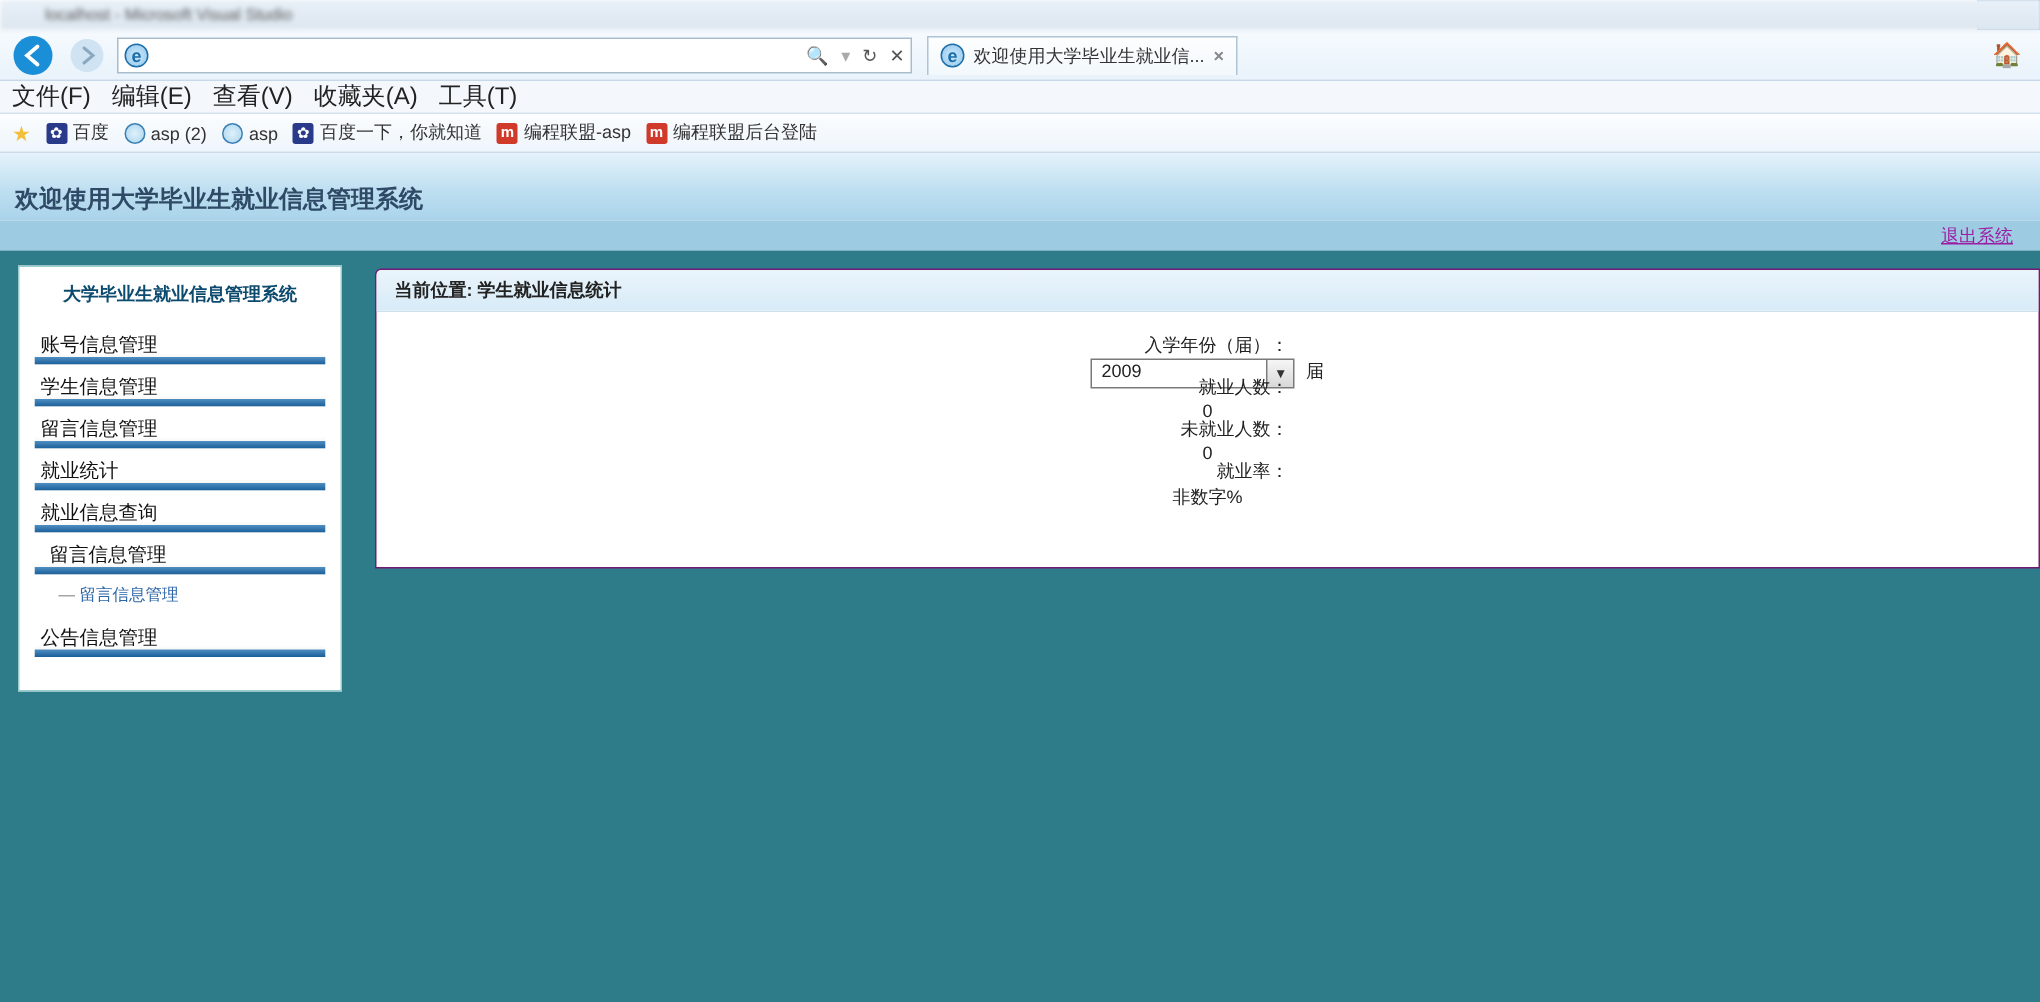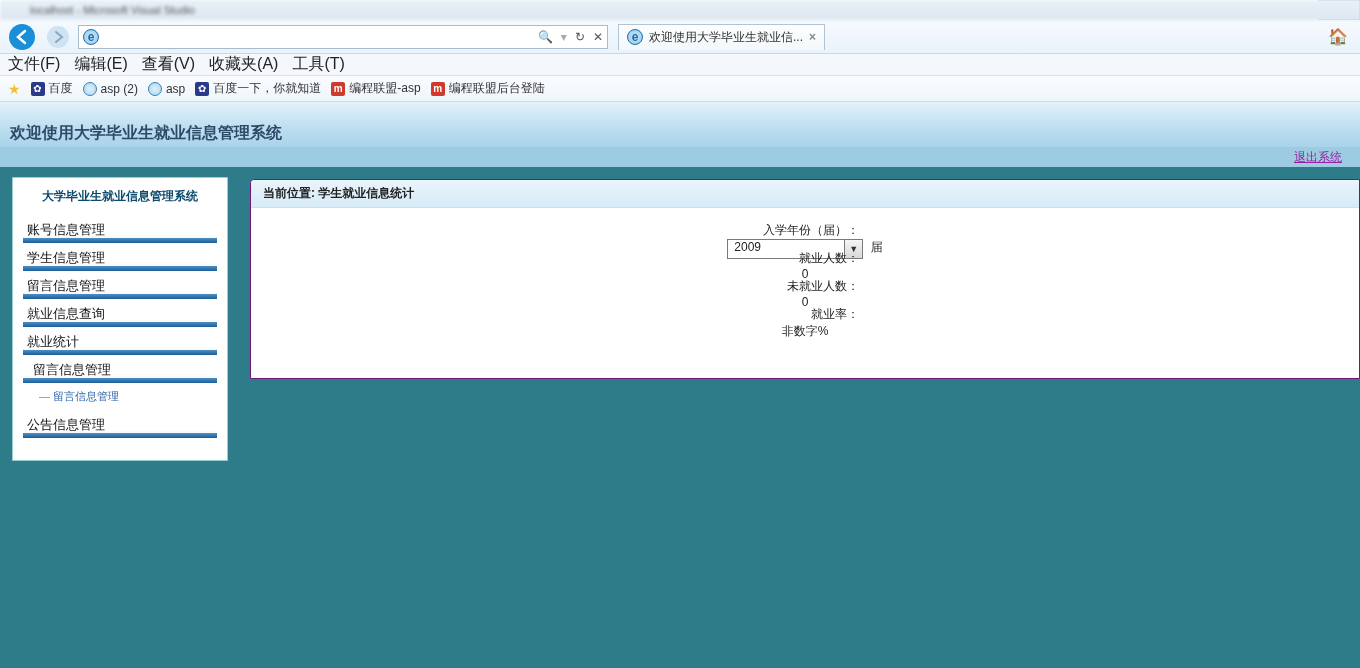--- a/index.html
+++ b/index.html
@@ -157,24 +157,24 @@
         <div class="side-item">
             <span>账号信息管理</span>
           </div>
         <div class="side-item">
             <span>学生信息管理</span>
           </div>
         <div class="side-item">
             <span>留言信息管理</span>
           </div>
         <div class="side-item">
+            <span>就业统计</span>
+          </div>
+        <div class="side-item">
             <span>就业信息查询</span>
-          </div>
-        <div class="side-item">
-            <span>就业统计</span>
           </div>
         <div class="side-item indent">
             <span>留言信息管理</span>
           </div>
         <div class="side-sub"><span>留言信息管理</span></div>
         <div class="side-item">
             <span>公告信息管理</span>
           </div>
       </div>
     </div>

